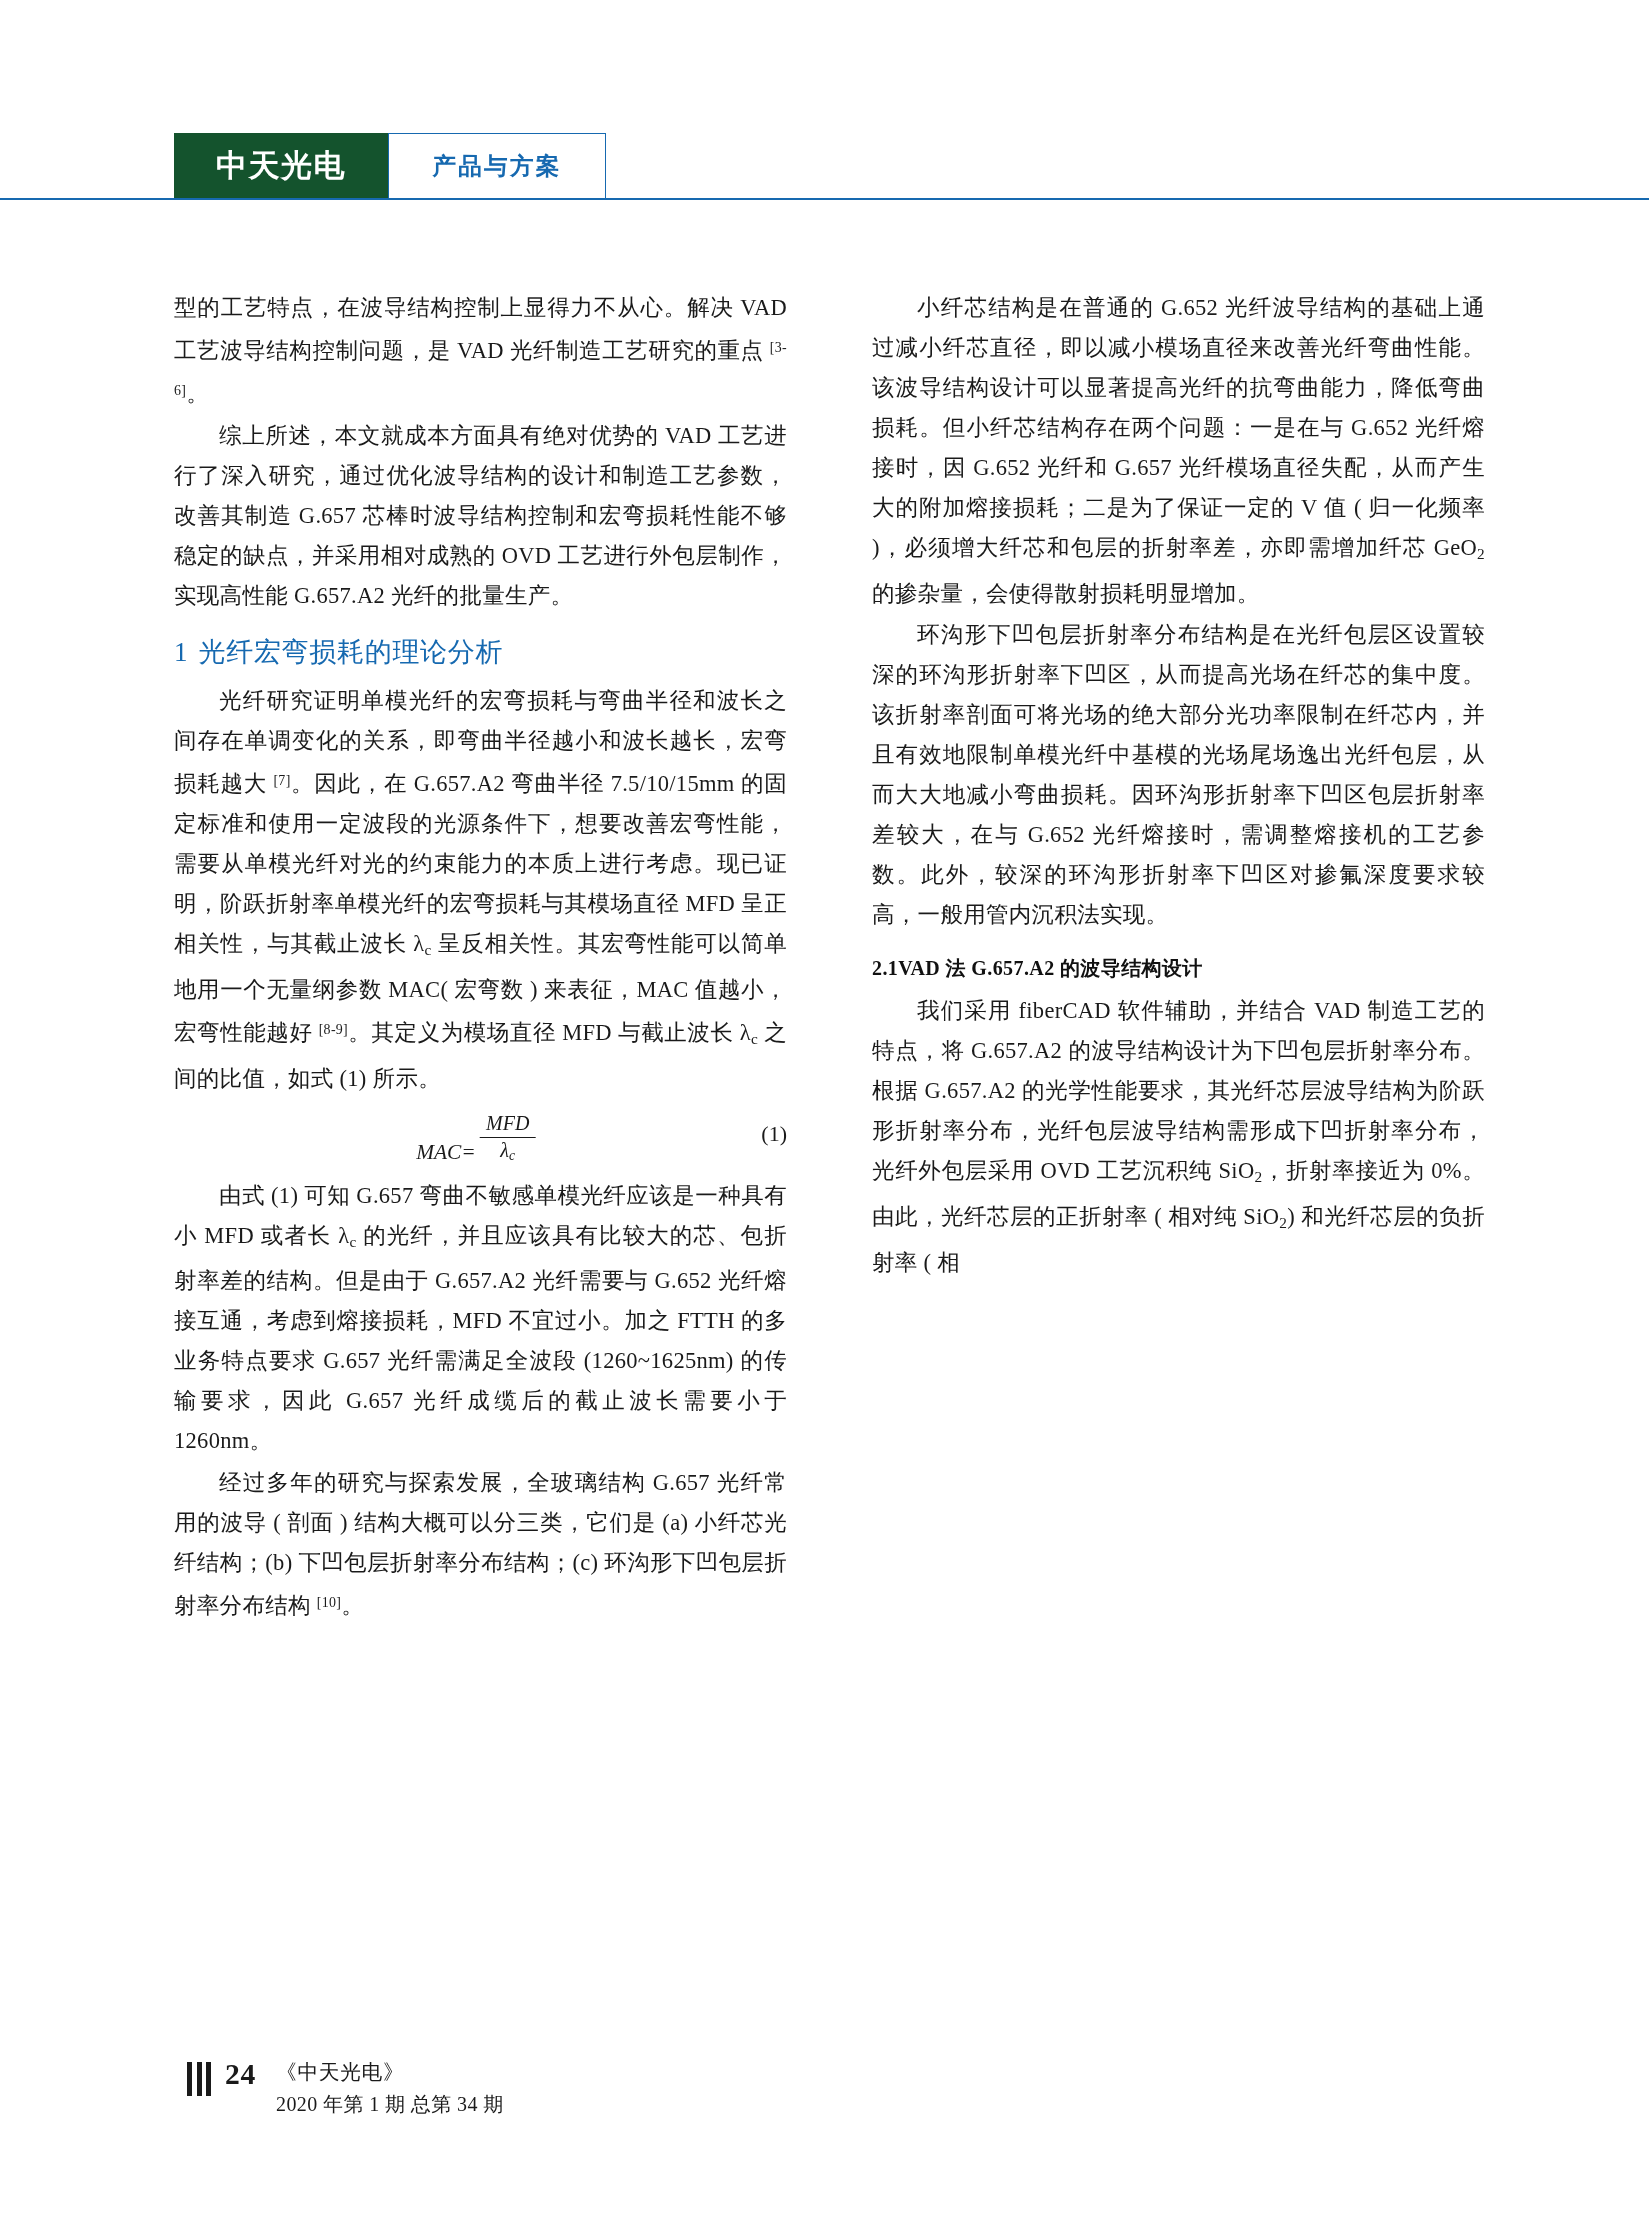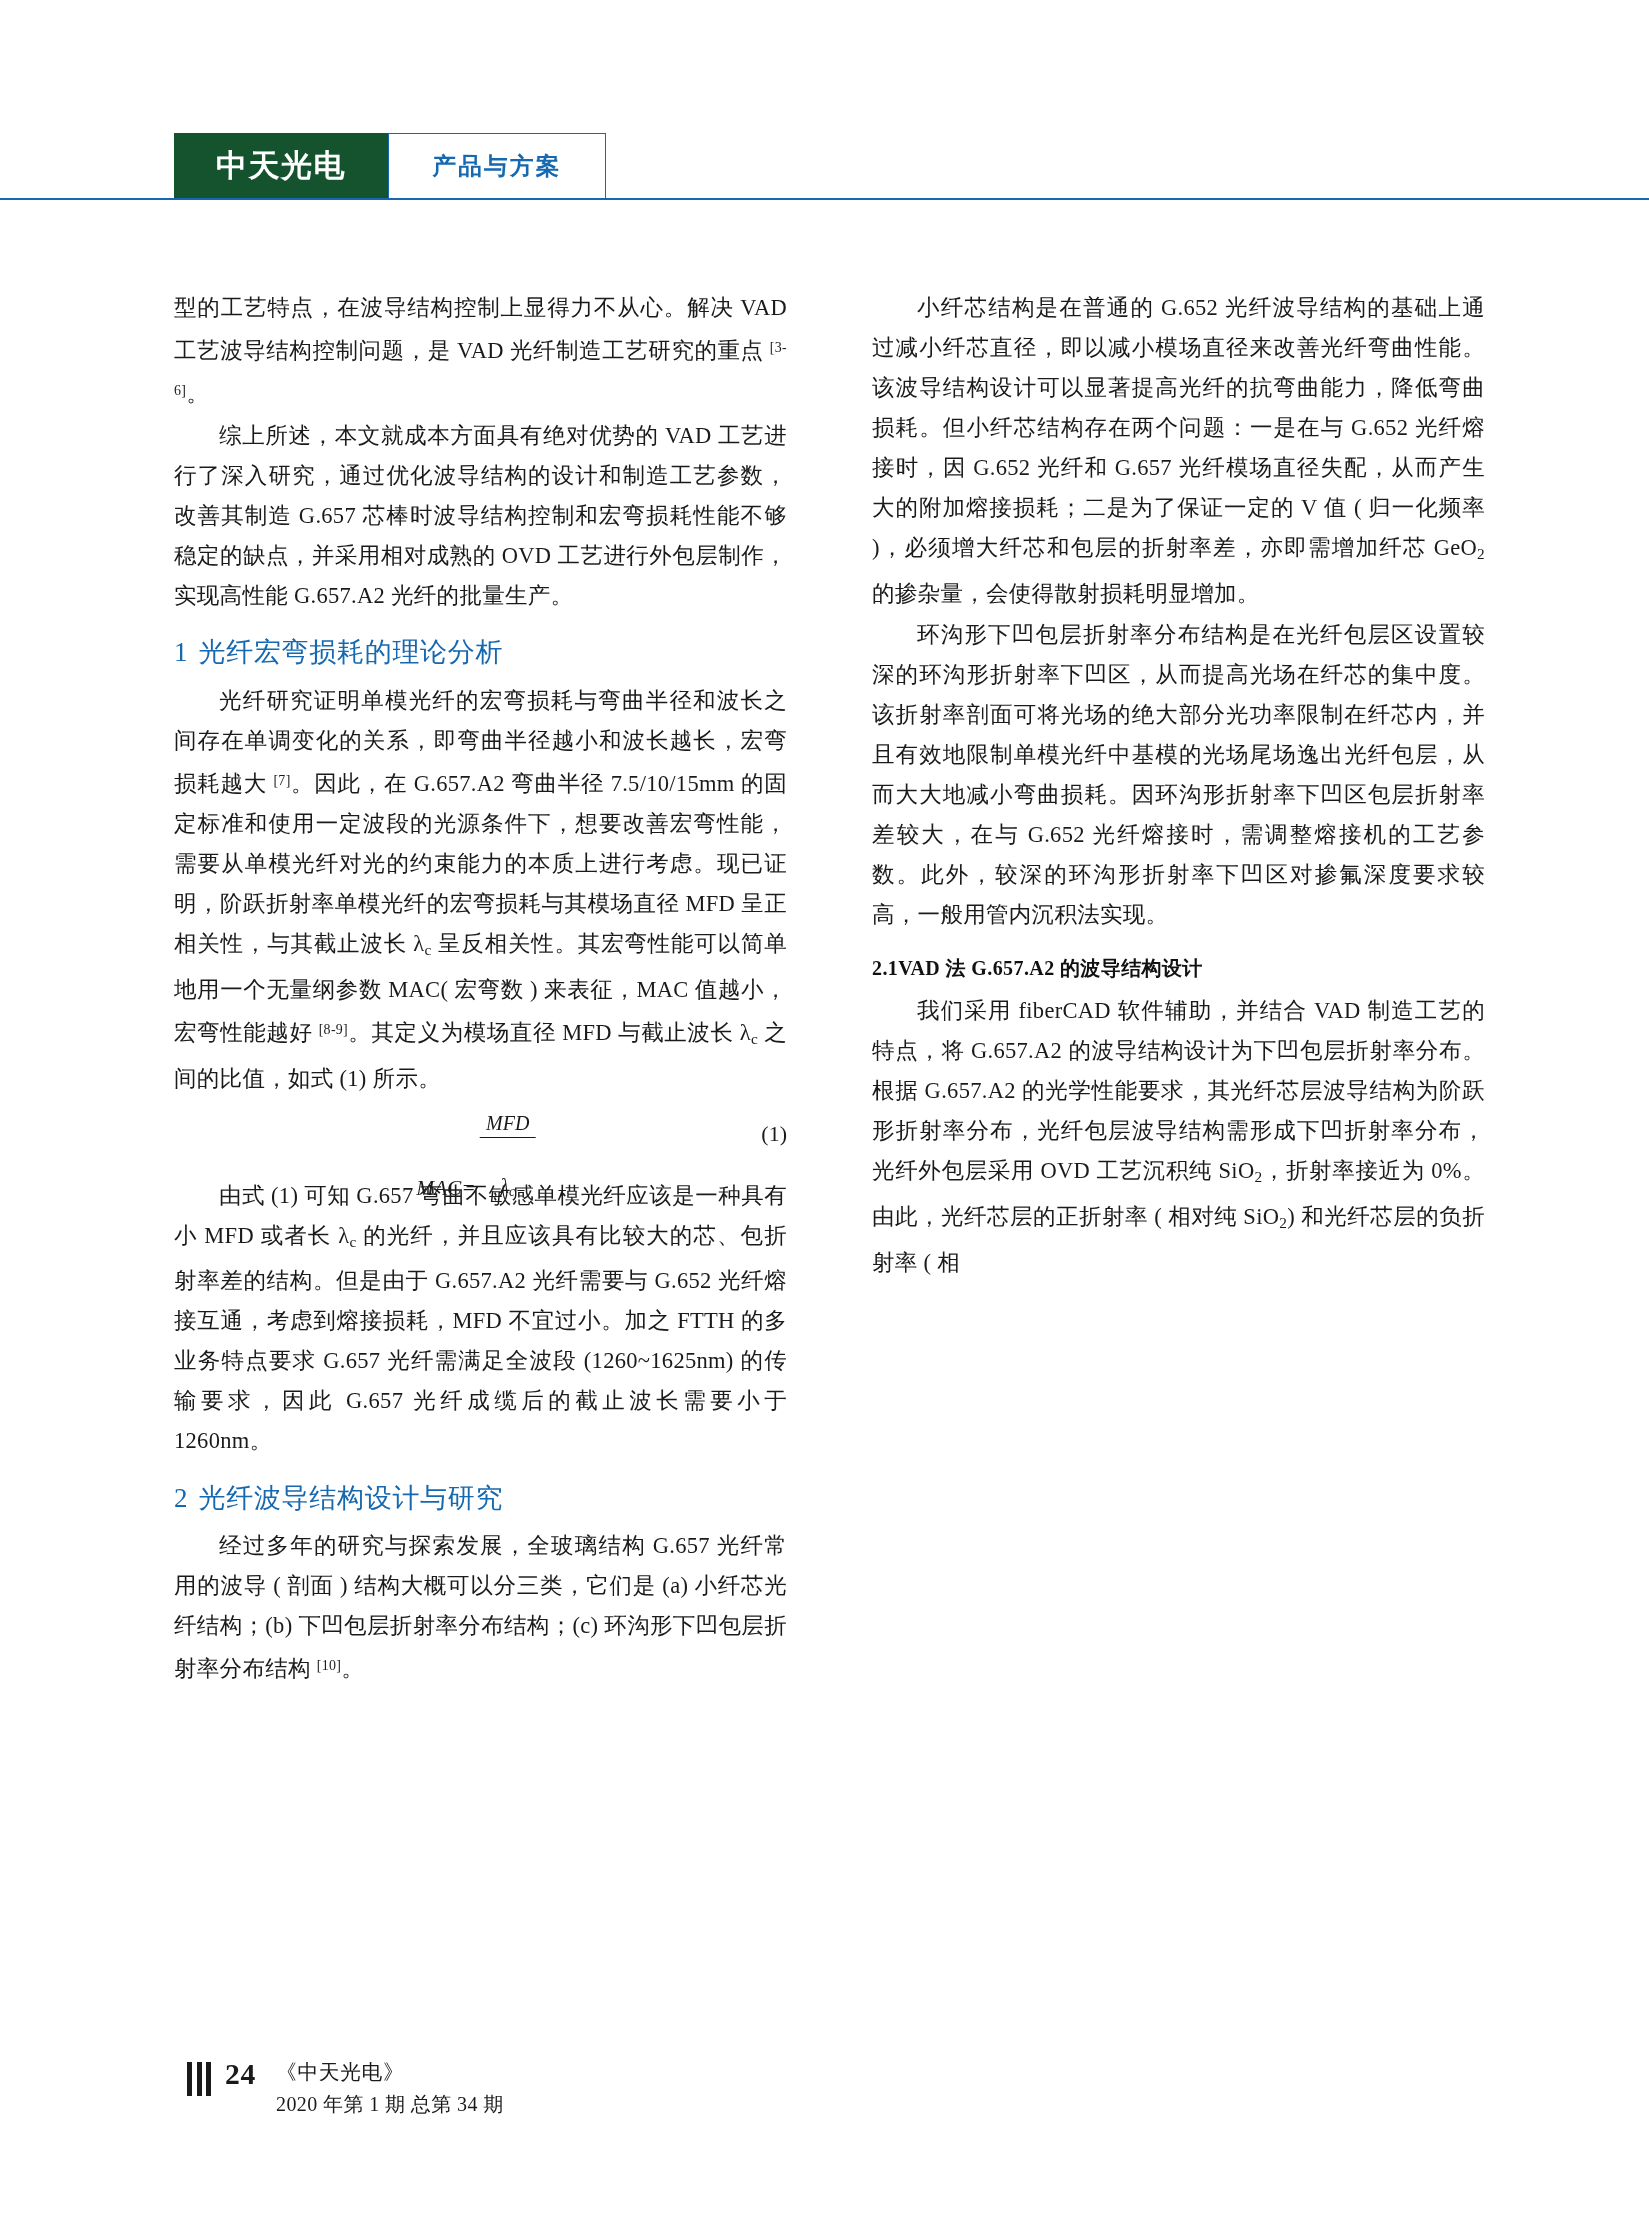--- a/index.html
+++ b/index.html
@@ -134,21 +134,20 @@
     align-items: flex-end;
     gap: 4.4px;
     font-family: "Liberation Serif", "DejaVu Serif", serif;
   }
   .frac {
     display: inline-flex;
     flex-direction: column;
     align-items: center;
     justify-content: center;
     vertical-align: middle;
-    gap: 36px;
   }
   .frac .num-top {
     font-size: 20px;
     padding: 0 5.9px 1.5px 5.9px;
     border-bottom: 1.5px solid #1a1a1a;
     font-style: italic;
   }
   .frac .num-bot {
     font-size: 20px;
     padding-top: 1.5px;
@@ -241,23 +240,20 @@
         <span class="frac">
           <span class="num-top">MFD</span>
           <span class="num-bot">λ<sub>c</sub></span>
         </span>
       </div>
       <div class="formula-number">(1)</div>
     </div>
 
     <p class="para">由式 (1) 可知 G.657 弯曲不敏感单模光纤应该是一种具有小 MFD 或者长 λ<sub>c</sub> 的光纤，并且应该具有比较大的芯、包折射率差的结构。但是由于 G.657.A2 光纤需要与 G.652 光纤熔接互通，考虑到熔接损耗，MFD 不宜过小。加之 FTTH 的多业务特点要求 G.657 光纤需满足全波段 (1260~1625nm) 的传输要求，因此 G.657 光纤成缆后的截止波长需要小于 1260nm。</p>
 
-    <h2 class="section">
-      <span class="num">2</span><span>光纤波导结构设计与研究</span>
-    </h2>
 
     <p class="para">经过多年的研究与探索发展，全玻璃结构 G.657 光纤常用的波导 ( 剖面 ) 结构大概可以分三类，它们是 (a) 小纤芯光纤结构；(b) 下凹包层折射率分布结构；(c) 环沟形下凹包层折射率分布结构 <sup>[10]</sup>。</p>
   </div>
 
   <div class="col">
     <p class="para">小纤芯结构是在普通的 G.652 光纤波导结构的基础上通过减小纤芯直径，即以减小模场直径来改善光纤弯曲性能。该波导结构设计可以显著提高光纤的抗弯曲能力，降低弯曲损耗。但小纤芯结构存在两个问题：一是在与 G.652 光纤熔接时，因 G.652 光纤和 G.657 光纤模场直径失配，从而产生大的附加熔接损耗；二是为了保证一定的 V 值 ( 归一化频率 )，必须增大纤芯和包层的折射率差，亦即需增加纤芯 GeO<sub>2</sub> 的掺杂量，会使得散射损耗明显增加。</p>
     <p class="para">环沟形下凹包层折射率分布结构是在光纤包层区设置较深的环沟形折射率下凹区，从而提高光场在纤芯的集中度。该折射率剖面可将光场的绝大部分光功率限制在纤芯内，并且有效地限制单模光纤中基模的光场尾场逸出光纤包层，从而大大地减小弯曲损耗。因环沟形折射率下凹区包层折射率差较大，在与 G.652 光纤熔接时，需调整熔接机的工艺参数。此外，较深的环沟形折射率下凹区对掺氟深度要求较高，一般用管内沉积法实现。</p>
 
     <h3 class="subsection">2.1VAD 法 G.657.A2 的波导结构设计</h3>
 

